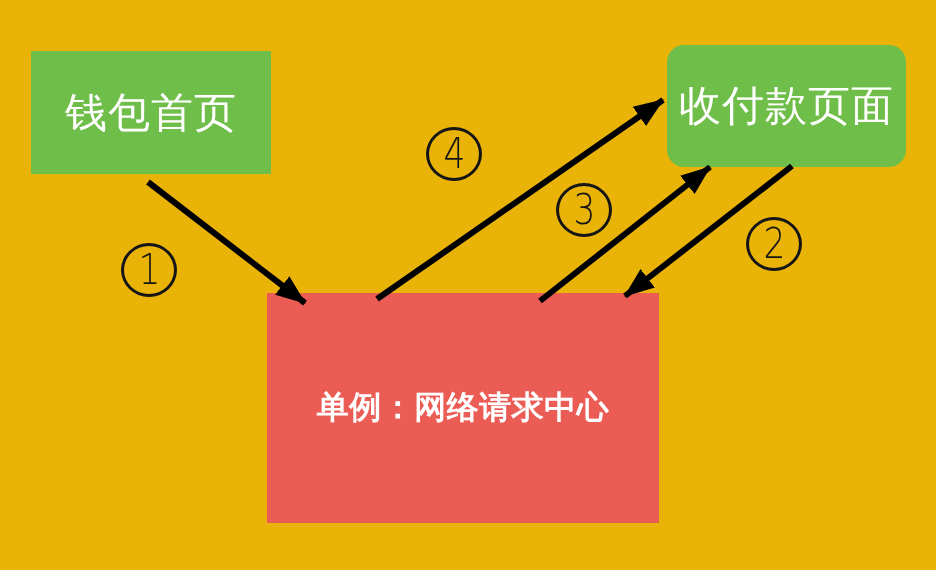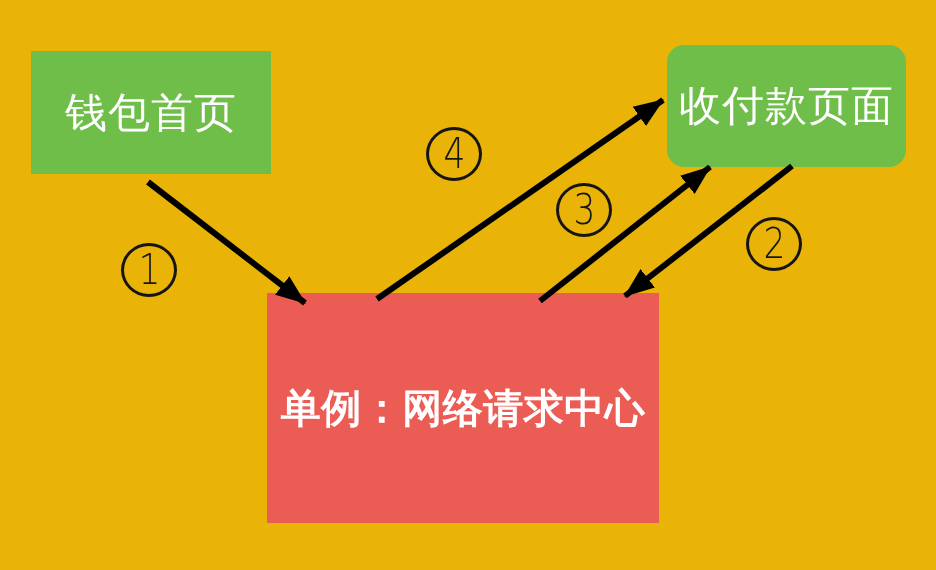--- a/index.html
+++ b/index.html
@@ -24,21 +24,21 @@
     display: flex;
     align-items: center;
     justify-content: center;
     text-align: center;
     z-index: 1;
     font-size: 42px;
     letter-spacing: 1px;
     white-space: nowrap;
   }
   .node-bold {
-    font-size: 40px;
+    font-size: 32px;
     letter-spacing: 0.5px;
   }
   .step {
     position: absolute;
     width: 50px;
     height: 48px;
     border: 3px solid #151515;
     border-radius: 50%;
     display: flex;
     align-items: center;

